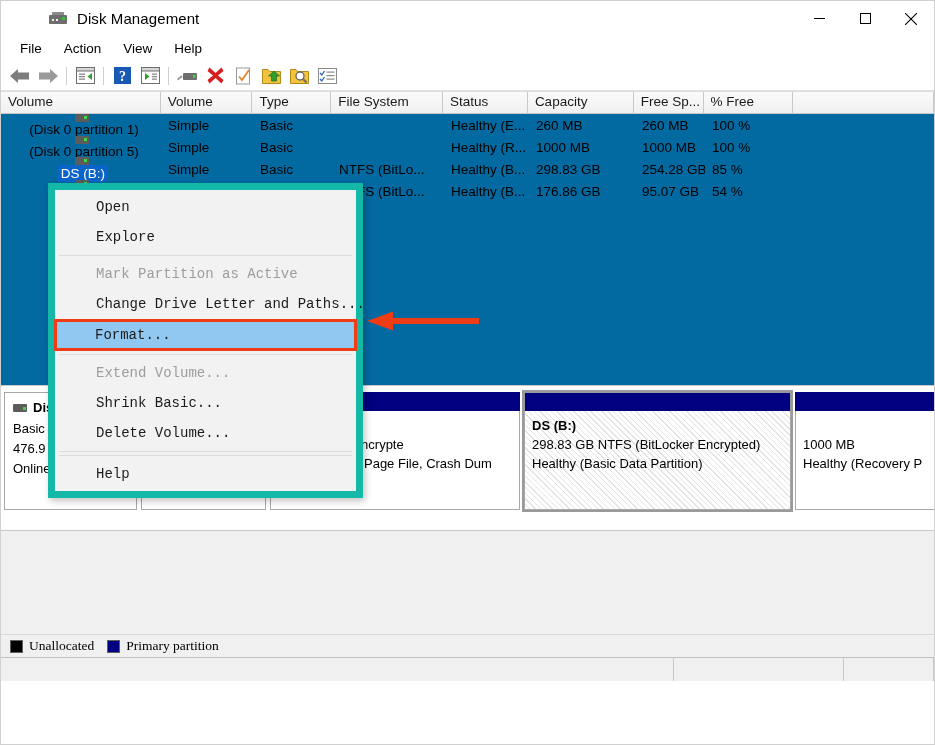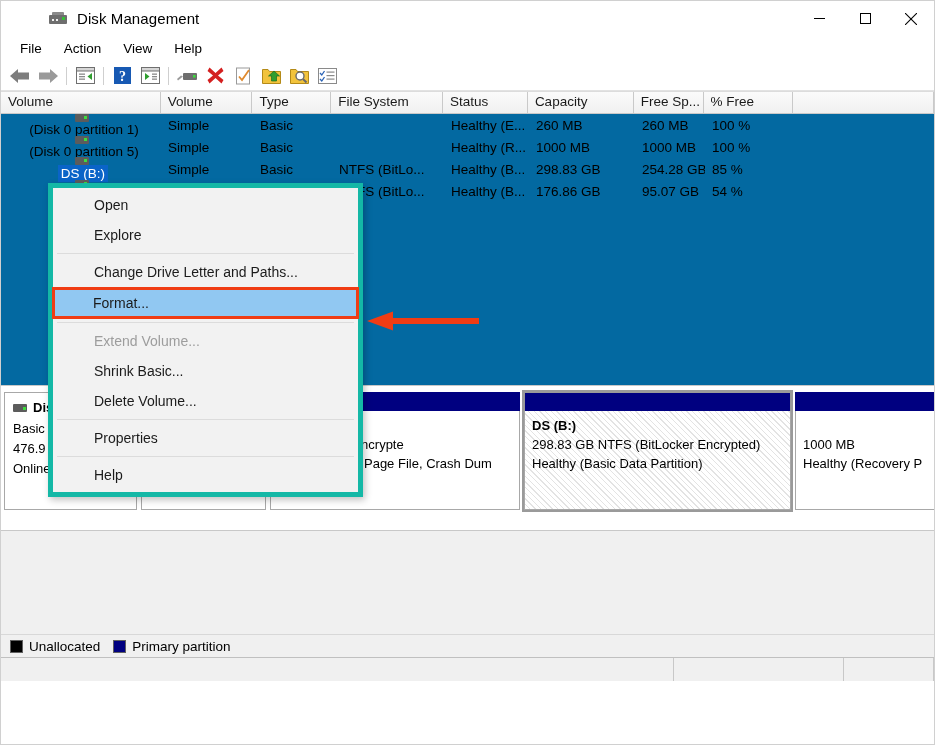--- a/index.html
+++ b/index.html
@@ -262,20 +262,21 @@
     position: absolute;
     left: 0; right: 0; bottom: 24px;
     height: 23px;
     display: flex;
     align-items: center;
     padding-left: 9px;
     background: #f0f0f0;
     border-top: 1px solid #d8d8d8;
     font-size: 13.5px;
     color: #000;
+    font-family: Liberation Serif, serif;
   }
   .lg { display: flex; align-items: center; margin-right: 13px; }
   .lgswatch {
     width: 13px; height: 13px;
     margin-right: 6px;
     border: 1px solid #606060;
   }
 
   
   .statusbar {
@@ -293,24 +294,25 @@
   .sb1 { flex: 1; }
   .sb2 { width: 170px; }
   .sb3 { width: 90px; }
 
   
   .ctxmenu {
     position: absolute;
     left: 47px; top: 182px;
     width: 315px;
     background: #f2f2f2;
-    border: 5px solid #14b8a6;
+    border: 7px solid #14b8a6;
     box-shadow: 2px 3px 7px rgba(0,0,0,0.24);
     padding: 2px 0;
     z-index: 50;
+    font-family: Liberation Mono, monospace;
   }
   .ctxitem {
     height: 30px;
     display: flex;
     align-items: center;
     padding-left: 41px;
     font-size: 14px;
     color: #1b1b1b;
     white-space: nowrap;
     cursor: default;
@@ -608,28 +610,28 @@
       <div class="sbpanel sb1"></div>
       <div class="sbpanel sb2"></div>
       <div class="sbpanel sb3"></div>
     </div>
   </div>
 
   <div class="ctxmenu" id="ctxmenu">
       <div class="ctxitem">Open</div>
       <div class="ctxitem">Explore</div>
       <div class="ctxsep"></div>
+      <div class="ctxitem disabled">Mark Partition as Active</div>
       <div class="ctxitem">Change Drive Letter and Paths...</div>
       <div class="ctxitem highlight">Format...</div>
       <div class="ctxsep"></div>
       <div class="ctxitem disabled">Extend Volume...</div>
       <div class="ctxitem">Shrink Basic...</div>
       <div class="ctxitem">Delete Volume...</div>
       <div class="ctxsep"></div>
-      <div class="ctxitem">Properties</div>
       <div class="ctxsep"></div>
       <div class="ctxitem">Help</div>
     </div>
 
   <div class="annot-arrow">
     <svg width="112" height="20" viewBox="0 0 112 20">
       <path d="M0 10 L26 0.5 L26 19.5 Z" fill="#f03c14"></path>
       <rect x="24" y="7" width="88" height="6" fill="#f03c14"></rect>
     </svg>
   </div>

